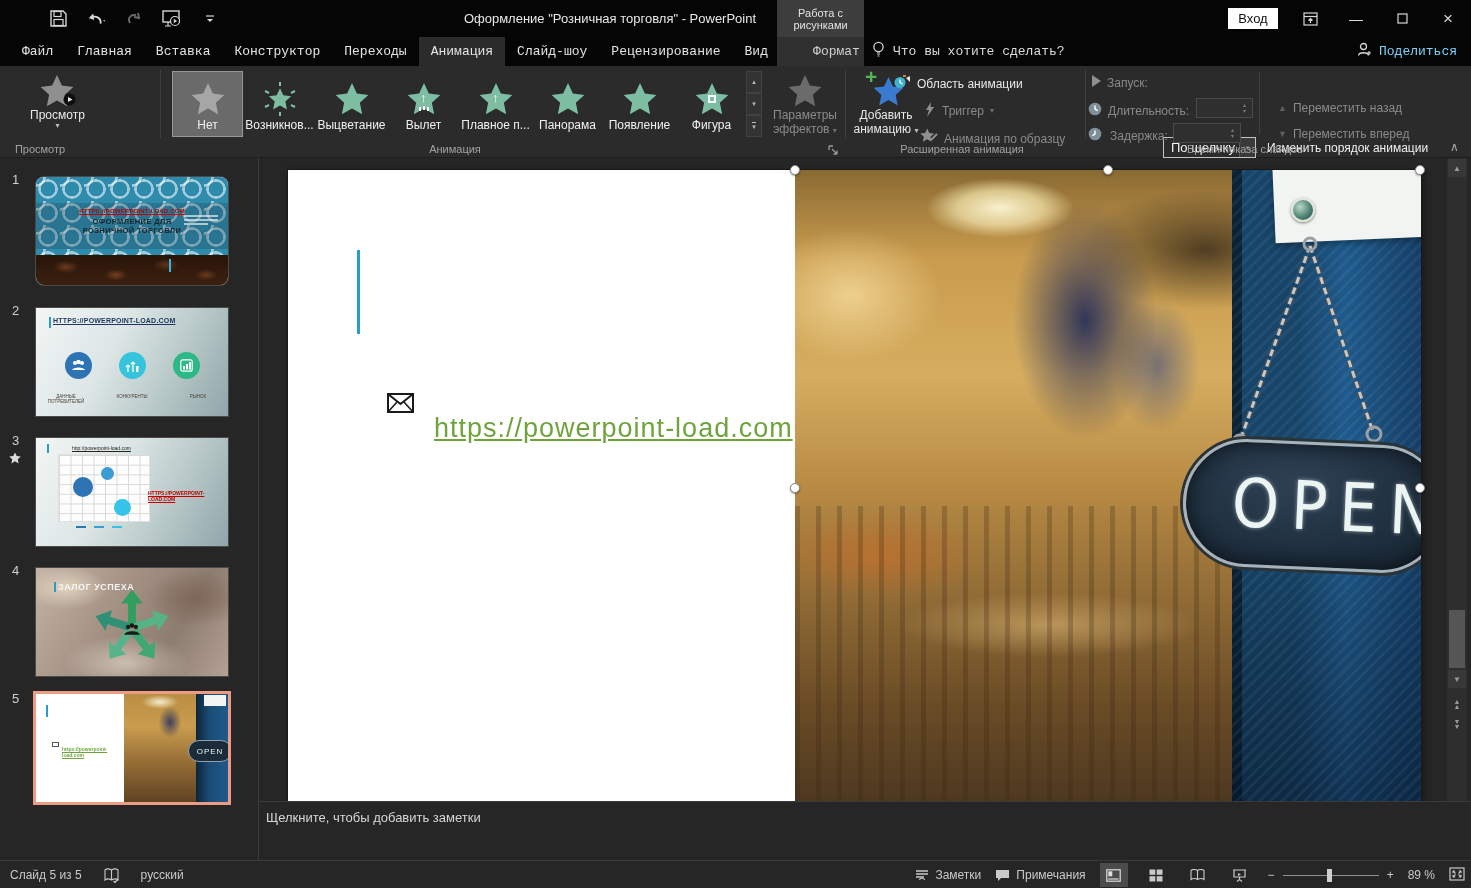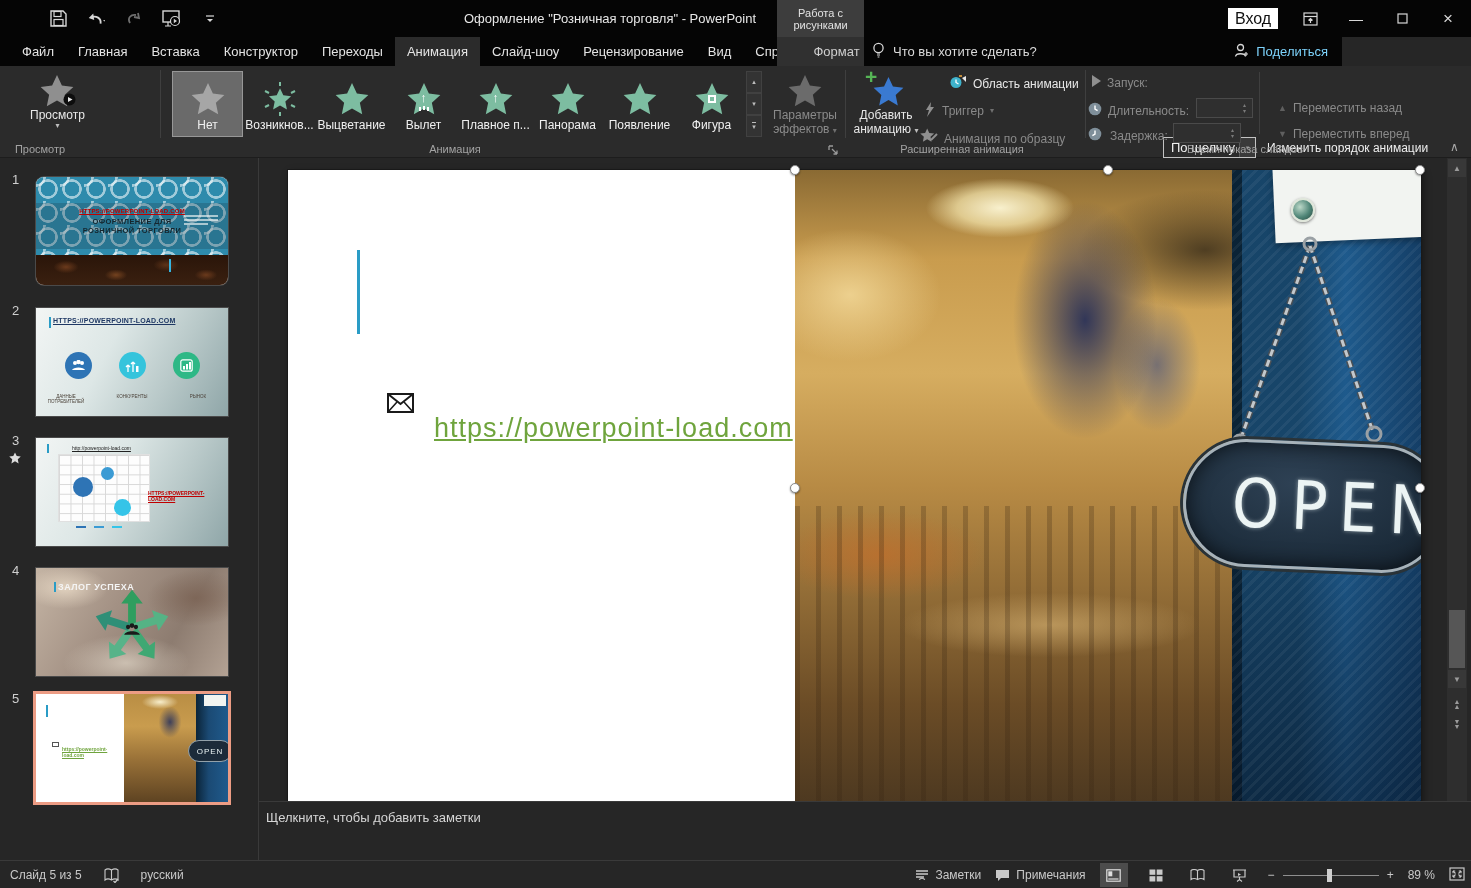--- a/index.html
+++ b/index.html
@@ -10,26 +10,26 @@
 
   
   .titlebar { position:absolute; left:0; top:0; width:1471px; height:37px; background:#050505; color:#d8d8d8; }
   .qat { position:absolute; left:48px; top:0; height:37px; display:flex; align-items:center; gap:18px; }
   .qat .qicon { width:20px; height:20px; display:flex; align-items:center; justify-content:center; }
   .title-text { position:absolute; left:440px; top:0; height:37px; line-height:37px; width:340px;
                 text-align:center; font-size:13px; color:#e8e8e8; white-space:nowrap; }
   .ctx-top { position:absolute; left:777px; top:0; width:87px; height:37px; background:#3d3d3d;
              color:#e2e2e2; font-size:11px; display:flex; align-items:center; justify-content:center; text-align:center; }
   .signin { position:absolute; left:1228px; top:8px; width:50px; height:21px; background:#fff; color:#101010;
-            font-size:16px; display:flex; align-items:center; justify-content:center; }
+            font-size:13px; display:flex; align-items:center; justify-content:center; }
   .wbtns { position:absolute; right:0; top:0; height:37px; display:flex; }
   .wbtn { width:46px; height:37px; display:flex; align-items:center; justify-content:center; color:#d8d8d8; font-size:14px; }
 
   
-  .tabrow { position:absolute; left:0; top:37px; width:1342px; height:29px; background:#050505; }
+  .tabrow { position:absolute; left:0; top:37px; width:1471px; height:29px; background:#050505;font-family:Liberation Mono, monospace; }
   .tabs { position:absolute; left:10px; top:0; height:29px; display:flex; }
   .tab { height:29px; padding:0 12px; display:flex; align-items:center; color:#e4e4e4; font-size:13px; white-space:nowrap; }
   .tab.active { background:#2b2b2b; }
   .ctx-bottom { position:absolute; left:777px; top:0; width:87px; height:29px; background:#303030;
                 display:flex; align-items:center; justify-content:center;padding-left:32px; }
   .ctx-bottom .tab { padding:0; color:#cfcfcf; }
   .tellme { position:absolute; left:872px; top:0; height:29px; display:flex; align-items:center; gap:8px;
             color:#dadada; font-size:13px; }
   .share { position:absolute; right:14px; top:0; height:29px; display:flex; align-items:center; gap:7px;
            color:#7dd3fc; font-size:13px; }
@@ -450,21 +450,21 @@
     <div class="bigbtn" style="left:848px; top:6px; width:76px;">
       <span class="starwrap" style="width:36px;height:36px;">
         <svg class="st" style="position:absolute; left:5px; top:4px;" width="31" height="31" viewBox="0 0 32 32">
             <polygon points="16,1 20.6,10.9 31.4,12.2 23.4,19.6 25.6,30.4 16,24.9 6.4,30.4 8.6,19.6 0.6,12.2 11.4,10.9" fill="#3a7ad1"></polygon>
           </svg>
         <span style="position:absolute; left:-3px; top:-7px; color:#56b556; font-size:21px; font-weight:bold;">+</span>
       </span>
       <span class="lbl">Добавить</span>
       <span class="lbl"><span>анимацию</span> <span class="caret">▾</span></span>
     </div>
-    <div class="mini" style="left:950px; top:9px;">
+    <div class="mini" style="left:894px; top:9px;">
       <span>
         <svg width="17" height="15" viewBox="0 0 17 15">
             <circle cx="6" cy="7.5" r="5.5" fill="#3fb3cc"></circle>
             <path d="M6 4.5 V7.5 L8.5 9" stroke="#fff" stroke-width="1.3" fill="none"></path>
             <path d="M12 3 L16 1 V7 Z" fill="#e8e8e8"></path>
             <path d="M9 1 L12 1" stroke="#e8a33d" stroke-width="1.6"></path>
           </svg>
       </span>
       <span>Область анимации</span>
     </div>

